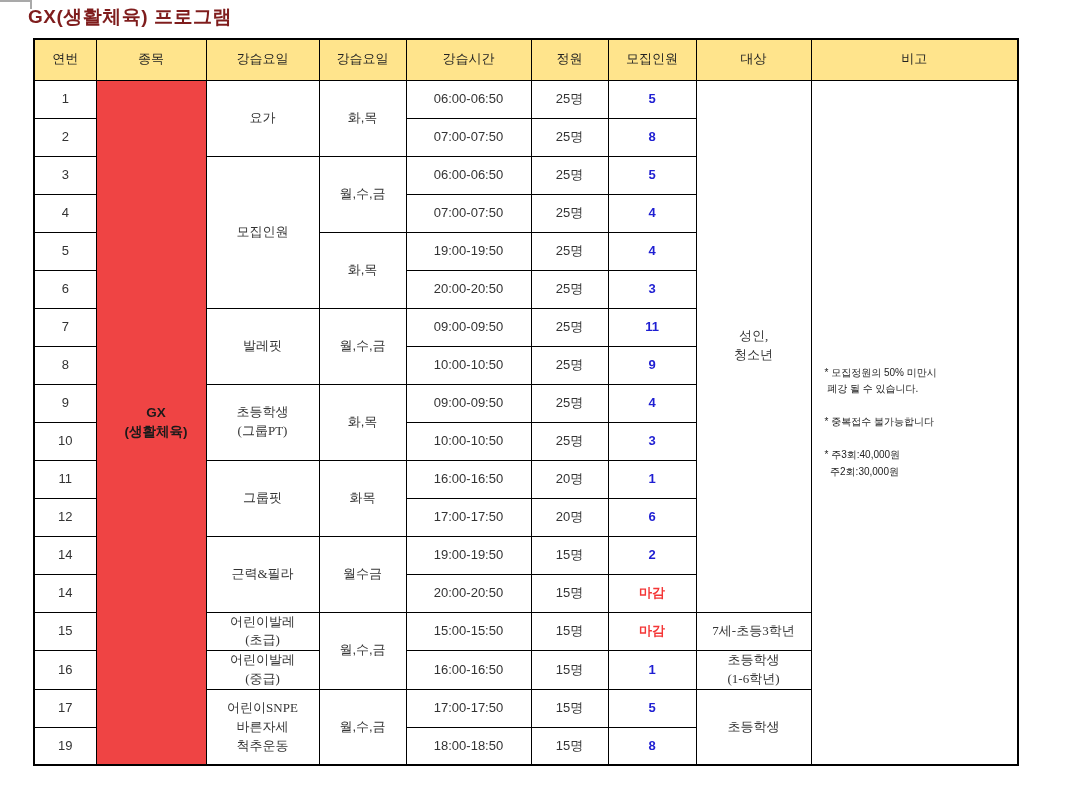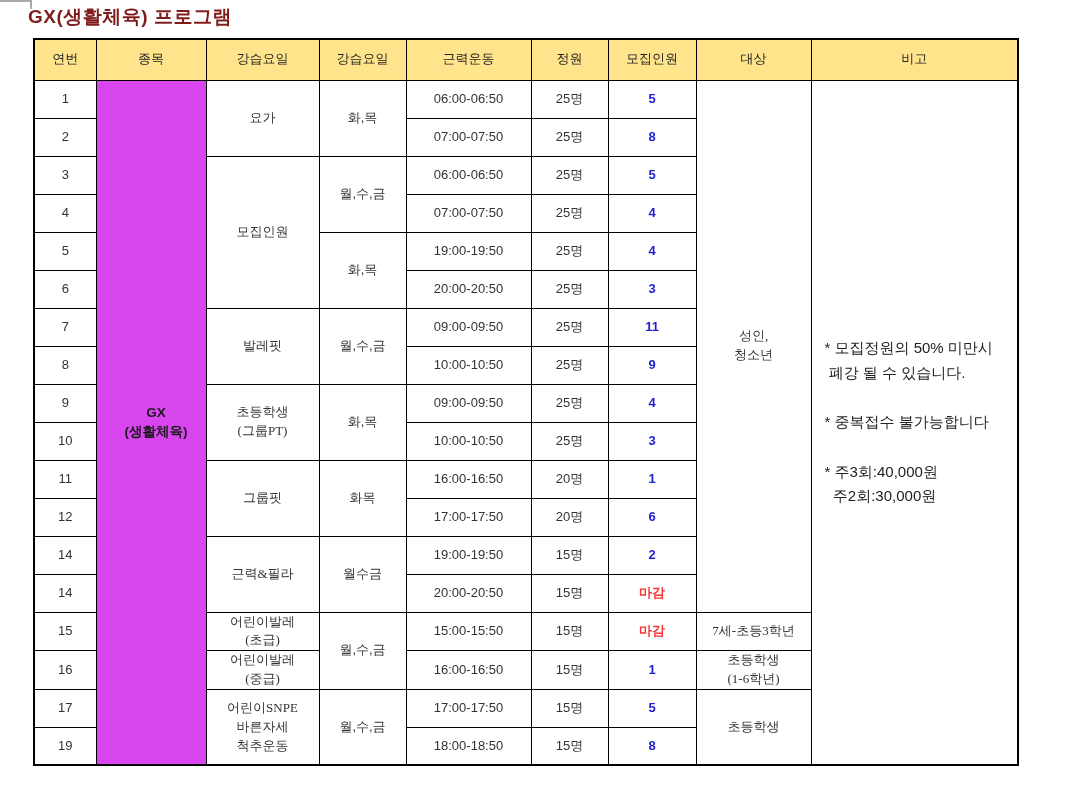--- a/index.html
+++ b/index.html
@@ -25,30 +25,30 @@
     border:1px solid #000;text-align:center;vertical-align:middle;
     font-size:13px;color:#333;padding:0 2px;overflow:hidden;
     line-height:1.45;
   }
   .program-table thead tr{height:41px;}
   .program-table tbody tr{height:38px;}
   .program-table th{
     background:#ffe48c;font-weight:normal;color:#222;font-size:13px;
   }
   td.cat{
-    background:#d946ef;font-weight:bold;color:#1a1a1a;white-space:pre-line;
+    background:#ef4444;font-weight:bold;color:#1a1a1a;white-space:pre-line;
     font-size:13.5px;
     padding-left:12px;
   }
   .pre{white-space:pre-line;font-family:Liberation Serif, serif;}
   td.rec{color:#1e1ed2;font-weight:bold;}
   td.rec.closed{color:#f43636;}
   td.note{
     text-align:left;padding:0 8px 0 13px;white-space:pre-wrap;
-    line-height:1.65;font-size:15px;color:#222;
+    line-height:1.65;font-size:10px;color:#222;
   }
 </style>
 </head>
 <body>
 
 <div class="corner-mark"></div>
 
 <div class="page-title">GX(생활체육) 프로그램</div>
 
 <table class="program-table">
@@ -62,21 +62,21 @@
     <col style="width:88px">
       <col style="width:115px">
       <col style="width:207px">
   </colgroup>
   <thead>
     <tr>
       <th>연번</th>
       <th>종목</th>
       <th>강습요일</th>
       <th>강습요일</th>
-      <th>근력운동</th>
+      <th>강습시간</th>
       <th>정원</th>
       <th>모집인원</th>
       <th>대상</th>
       <th>비고</th>
     </tr>
   </thead>
   <tbody>
     <tr>
       <td>1</td>
       <td class="cat" rowspan="18">GX

